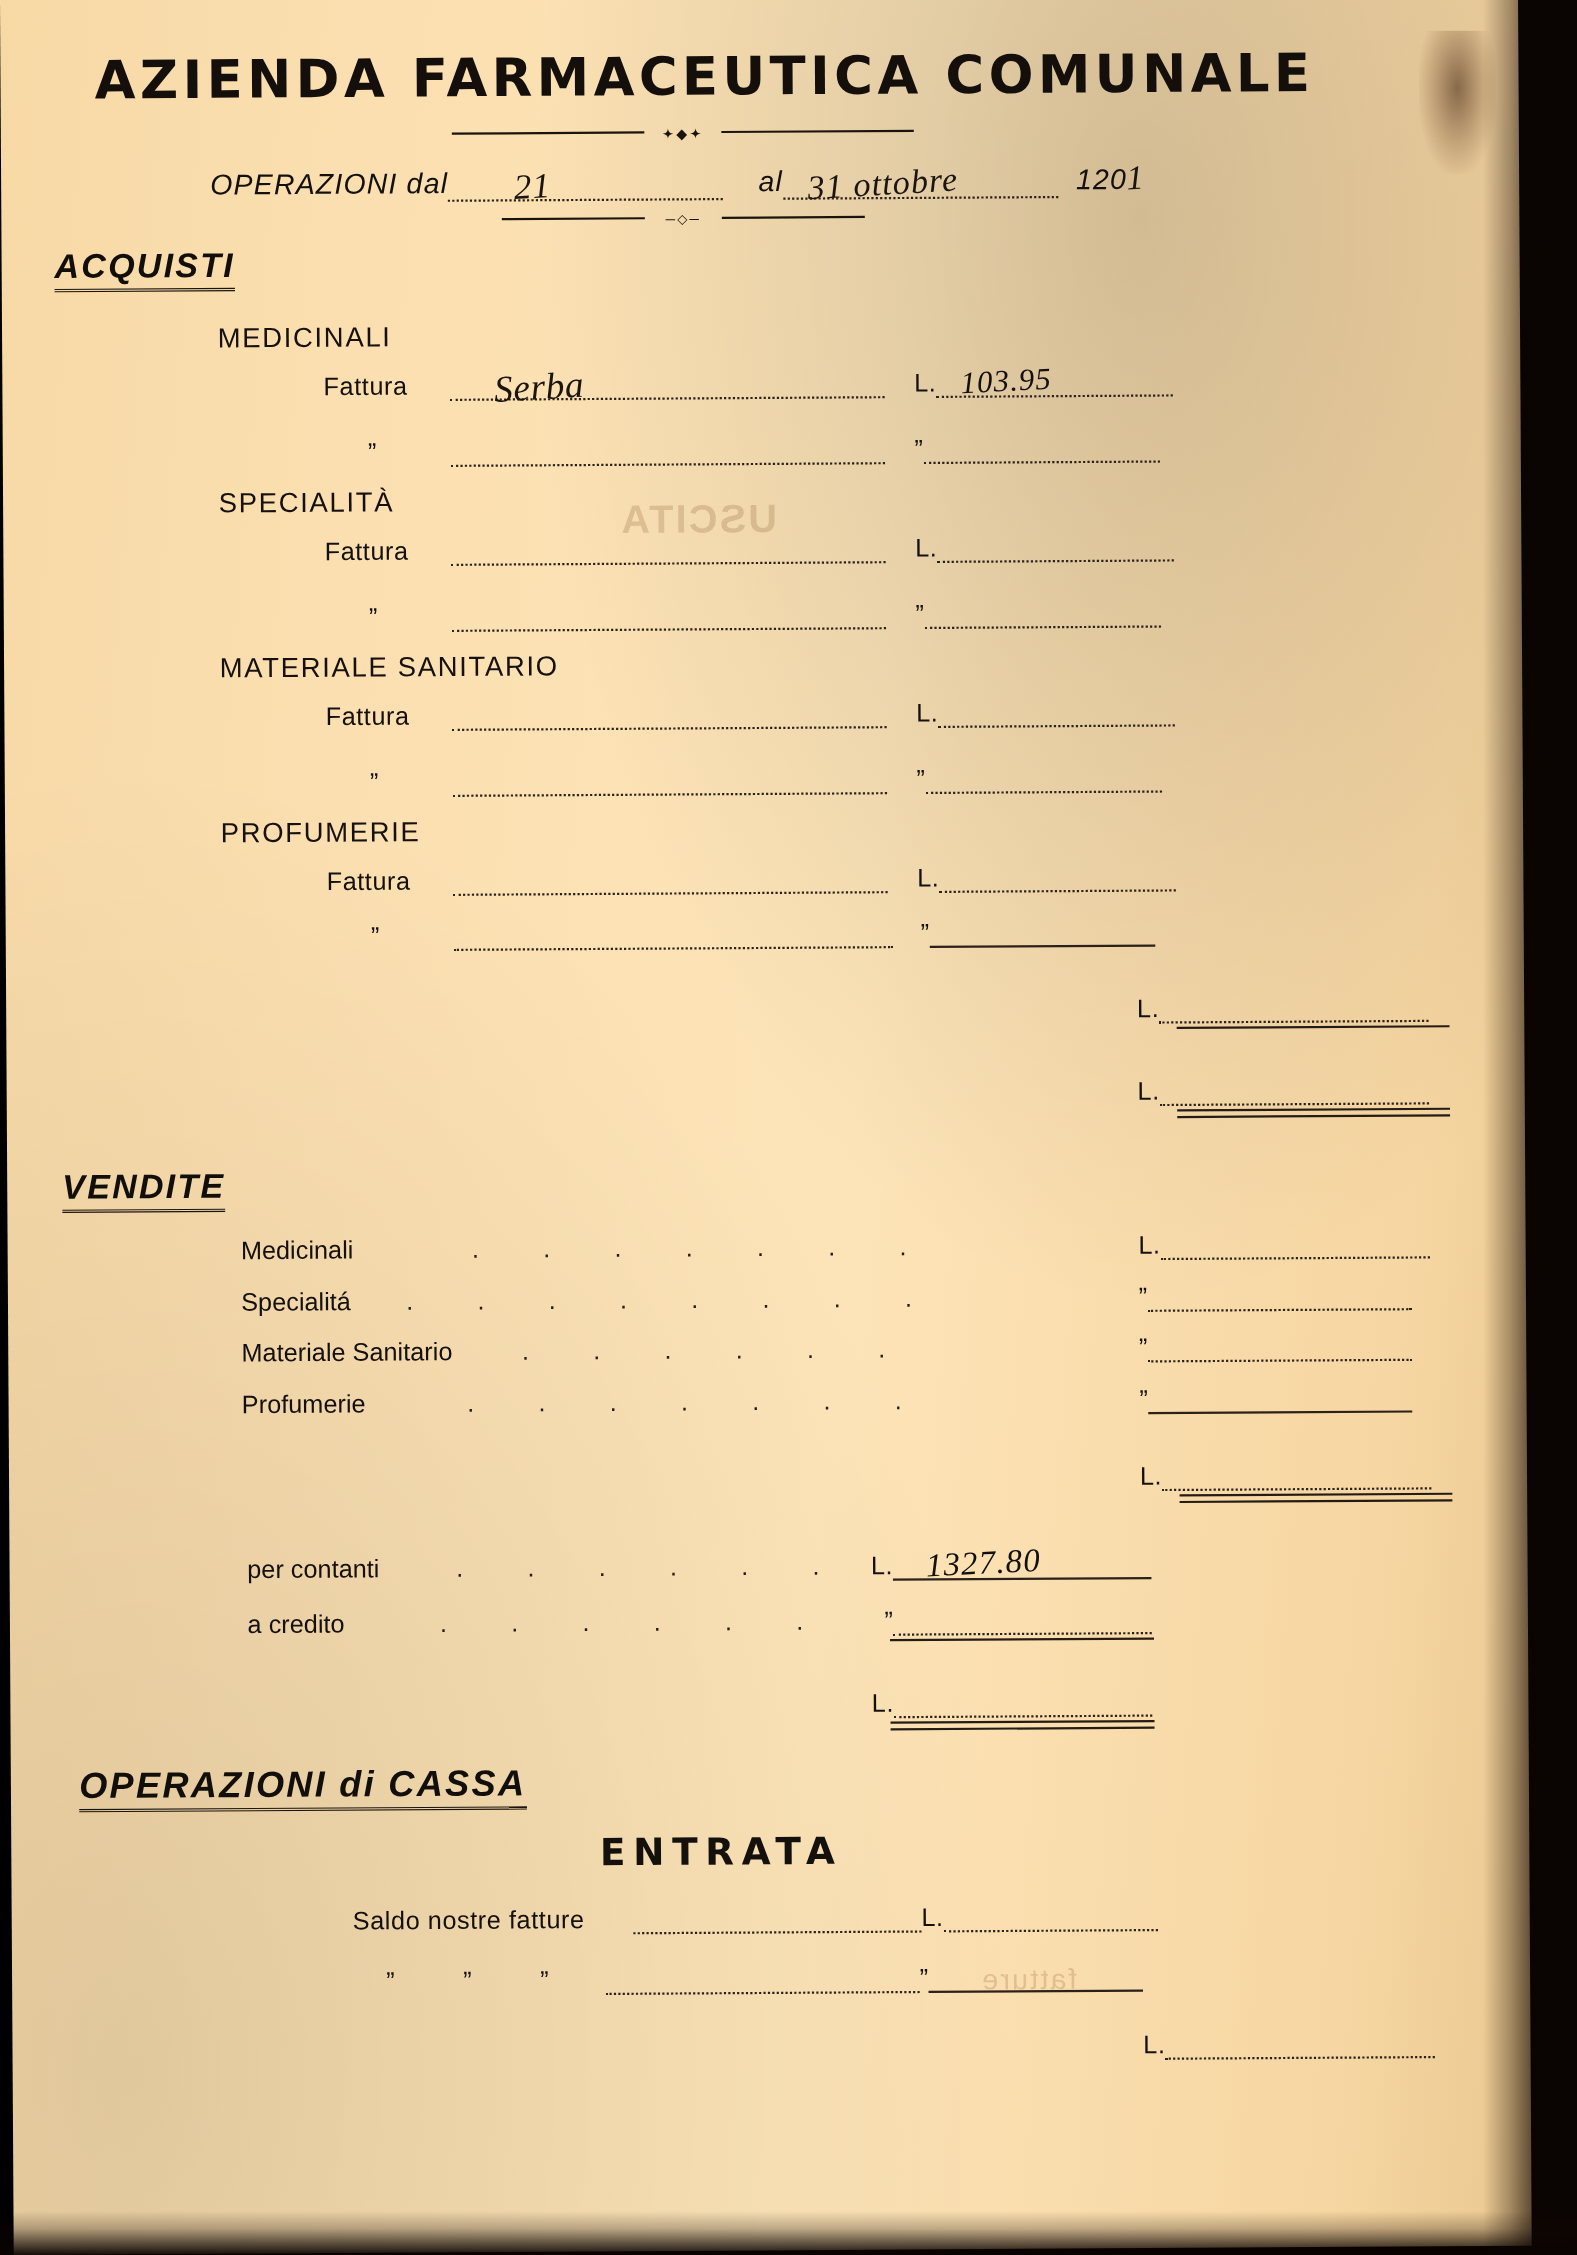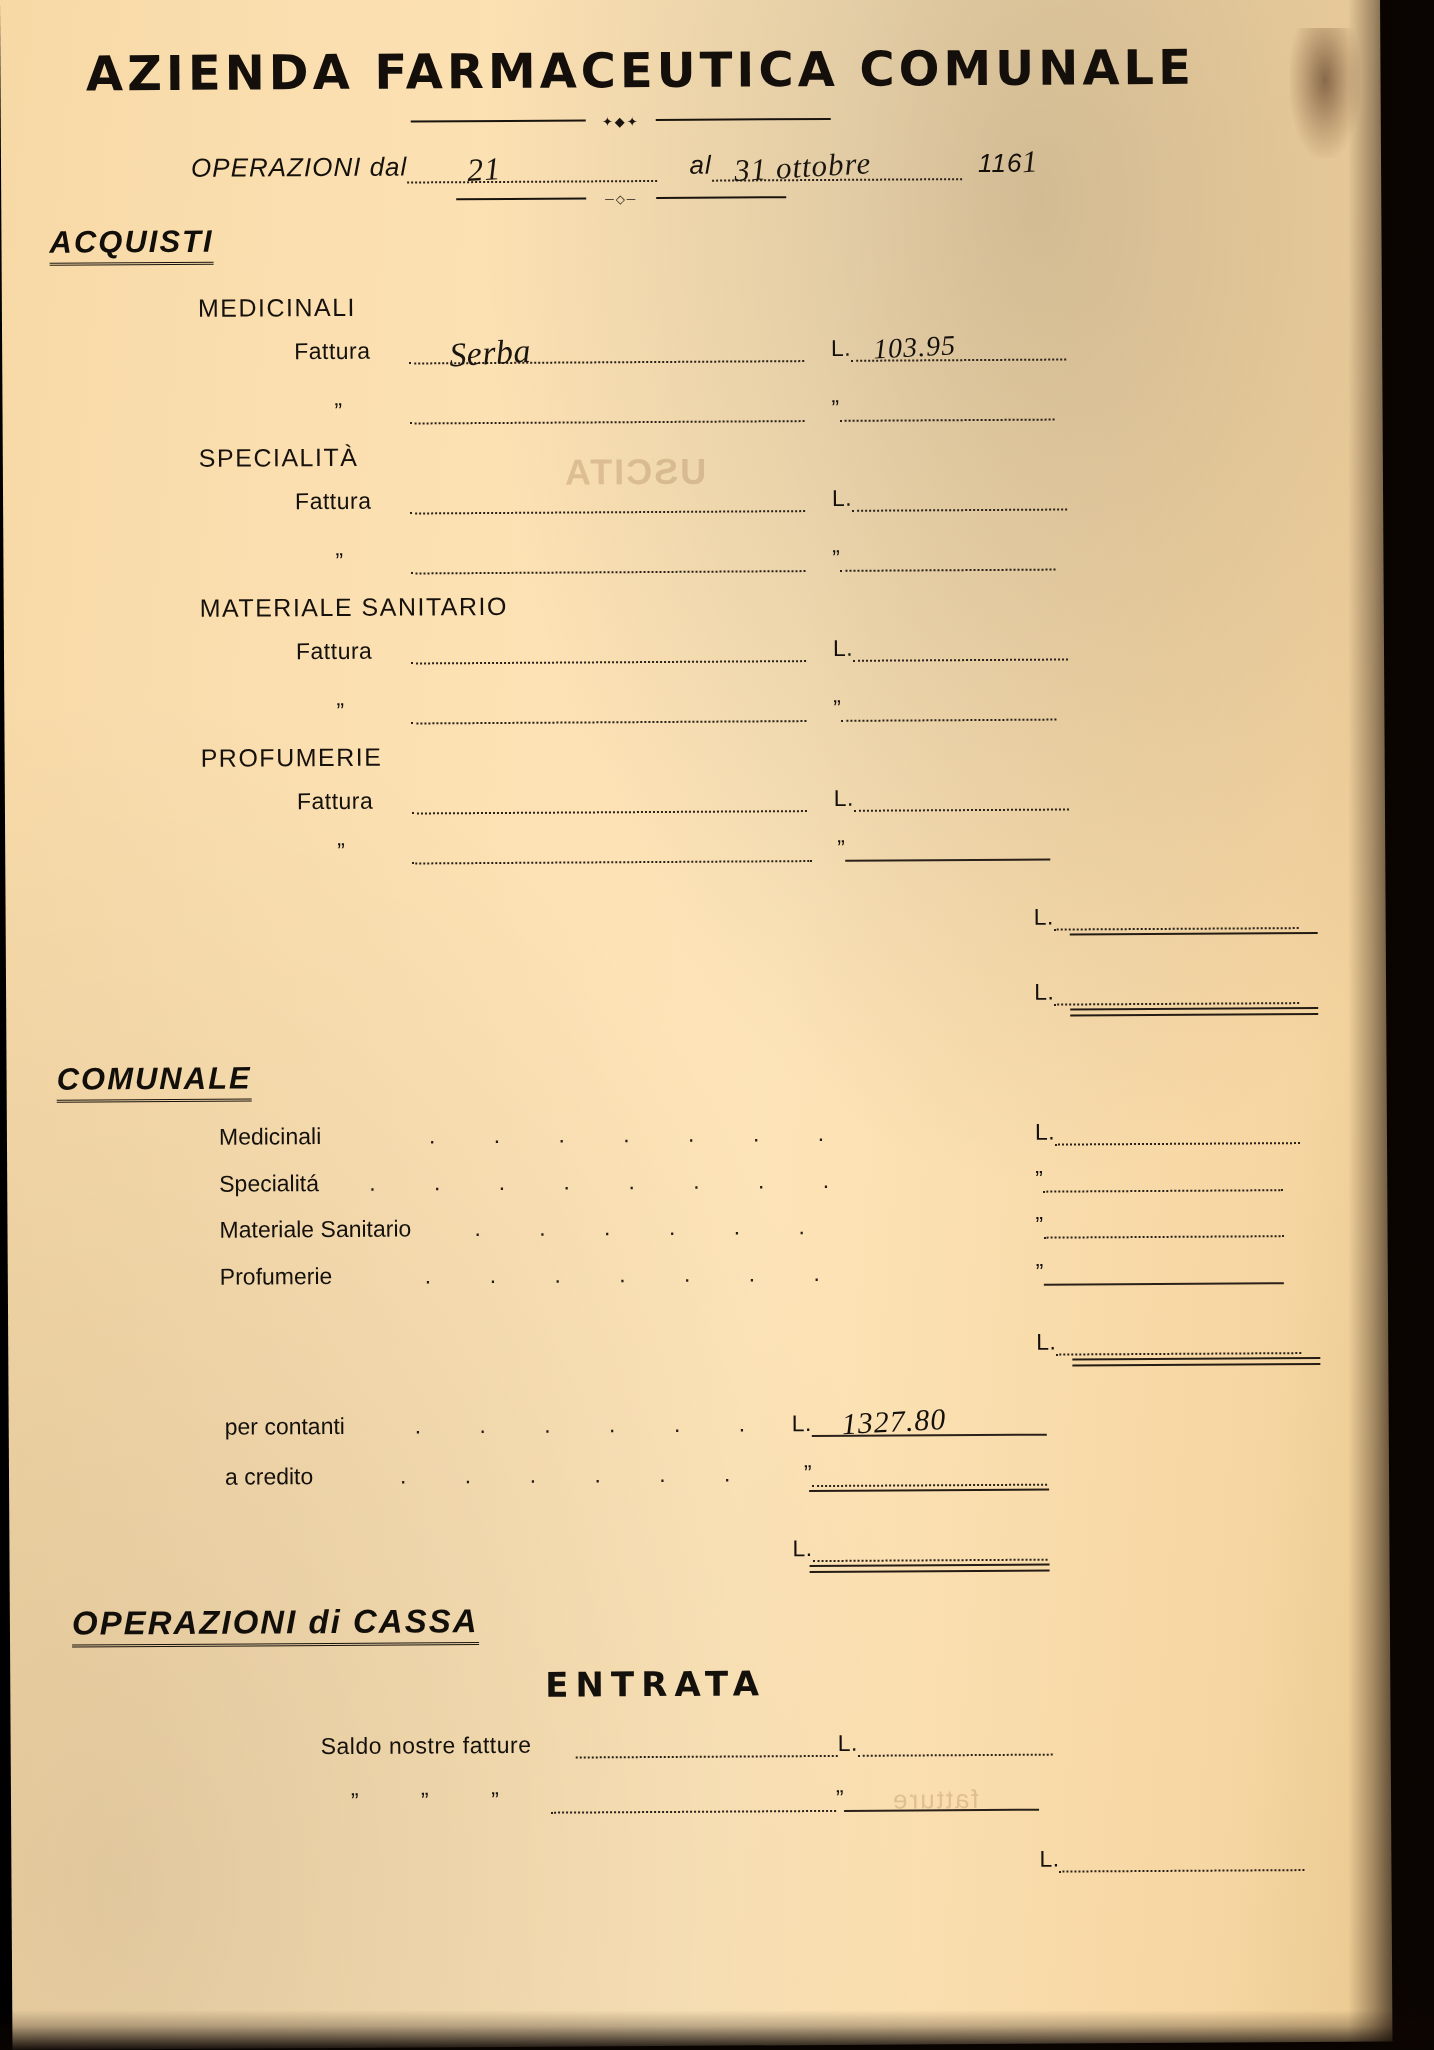--- a/index.html
+++ b/index.html
@@ -243,21 +243,21 @@
         <span class="diamond">✦◆✦</span>
       </div>
 
       <div class="oprow">
         <span class="lbl">OPERAZIONI dal</span><span class="rule-dots" style="width:250px; position:relative;">
           <span class="hand" style="position:absolute; left:60px; top:-30px; font-size:32px;">21</span>
         </span>
         <span style="display:inline-block; width:24px;"></span><span class="lbl">al</span><span class="rule-dots" style="width:250px; position:relative;">
           <span class="hand" style="position:absolute; left:22px; top:-30px; font-size:31px;">31 ottobre</span>
         </span>
-        <span style="display:inline-block; width:8px;"></span><span class="lbl">116</span><span class="hand" style="font-size:31px;">1</span>
+        <span style="display:inline-block; width:8px;"></span><span class="lbl">120</span><span class="hand" style="font-size:31px;">1</span>
       </div>
 
       <div class="subrule">
         <span class="diamond dia">─◇─</span>
       </div>
 
       <div class="sect-head" style="left:48px; top:225px;">ACQUISTI</div>
 
       <div class="grp-title" style="left:196px; top:295px;">MEDICINALI</div>
 
@@ -314,21 +314,21 @@
       <div class="line-item" style="left:1028px; top:910px;">
         <span>L.</span><span class="rule-dots" style="width:245px;"></span>
       </div>
       <div class="totline" style="left:1064px; top:940px; width:248px;"></div>
 
       <div class="line-item" style="left:1028px; top:985px;">
         <span>L.</span><span class="rule-dots" style="width:245px;"></span>
       </div>
       <div class="dblline" style="left:1064px; top:1015px; width:248px;"></div>
 
-      <div class="sect-head" style="left:50px; top:1062px;">COMUNALE</div>
+      <div class="sect-head" style="left:50px; top:1062px;">VENDITE</div>
 
       <div class="dotrow" style="left:212px; top:1125px;">
         <span style="display:inline-block; width:210px;">Medicinali</span><span class="dots-sp">. . . . . . .</span>
       </div>
       <div class="line-item" style="left:1028px; top:1125px;">
         <span>L.</span><span class="rule-dots" style="width:245px;"></span>
       </div>
 
       <div class="dotrow" style="left:212px; top:1172px;">
         <span style="display:inline-block; width:150px;">Specialitá</span><span class="dots-sp">. . . . . . . .</span>

